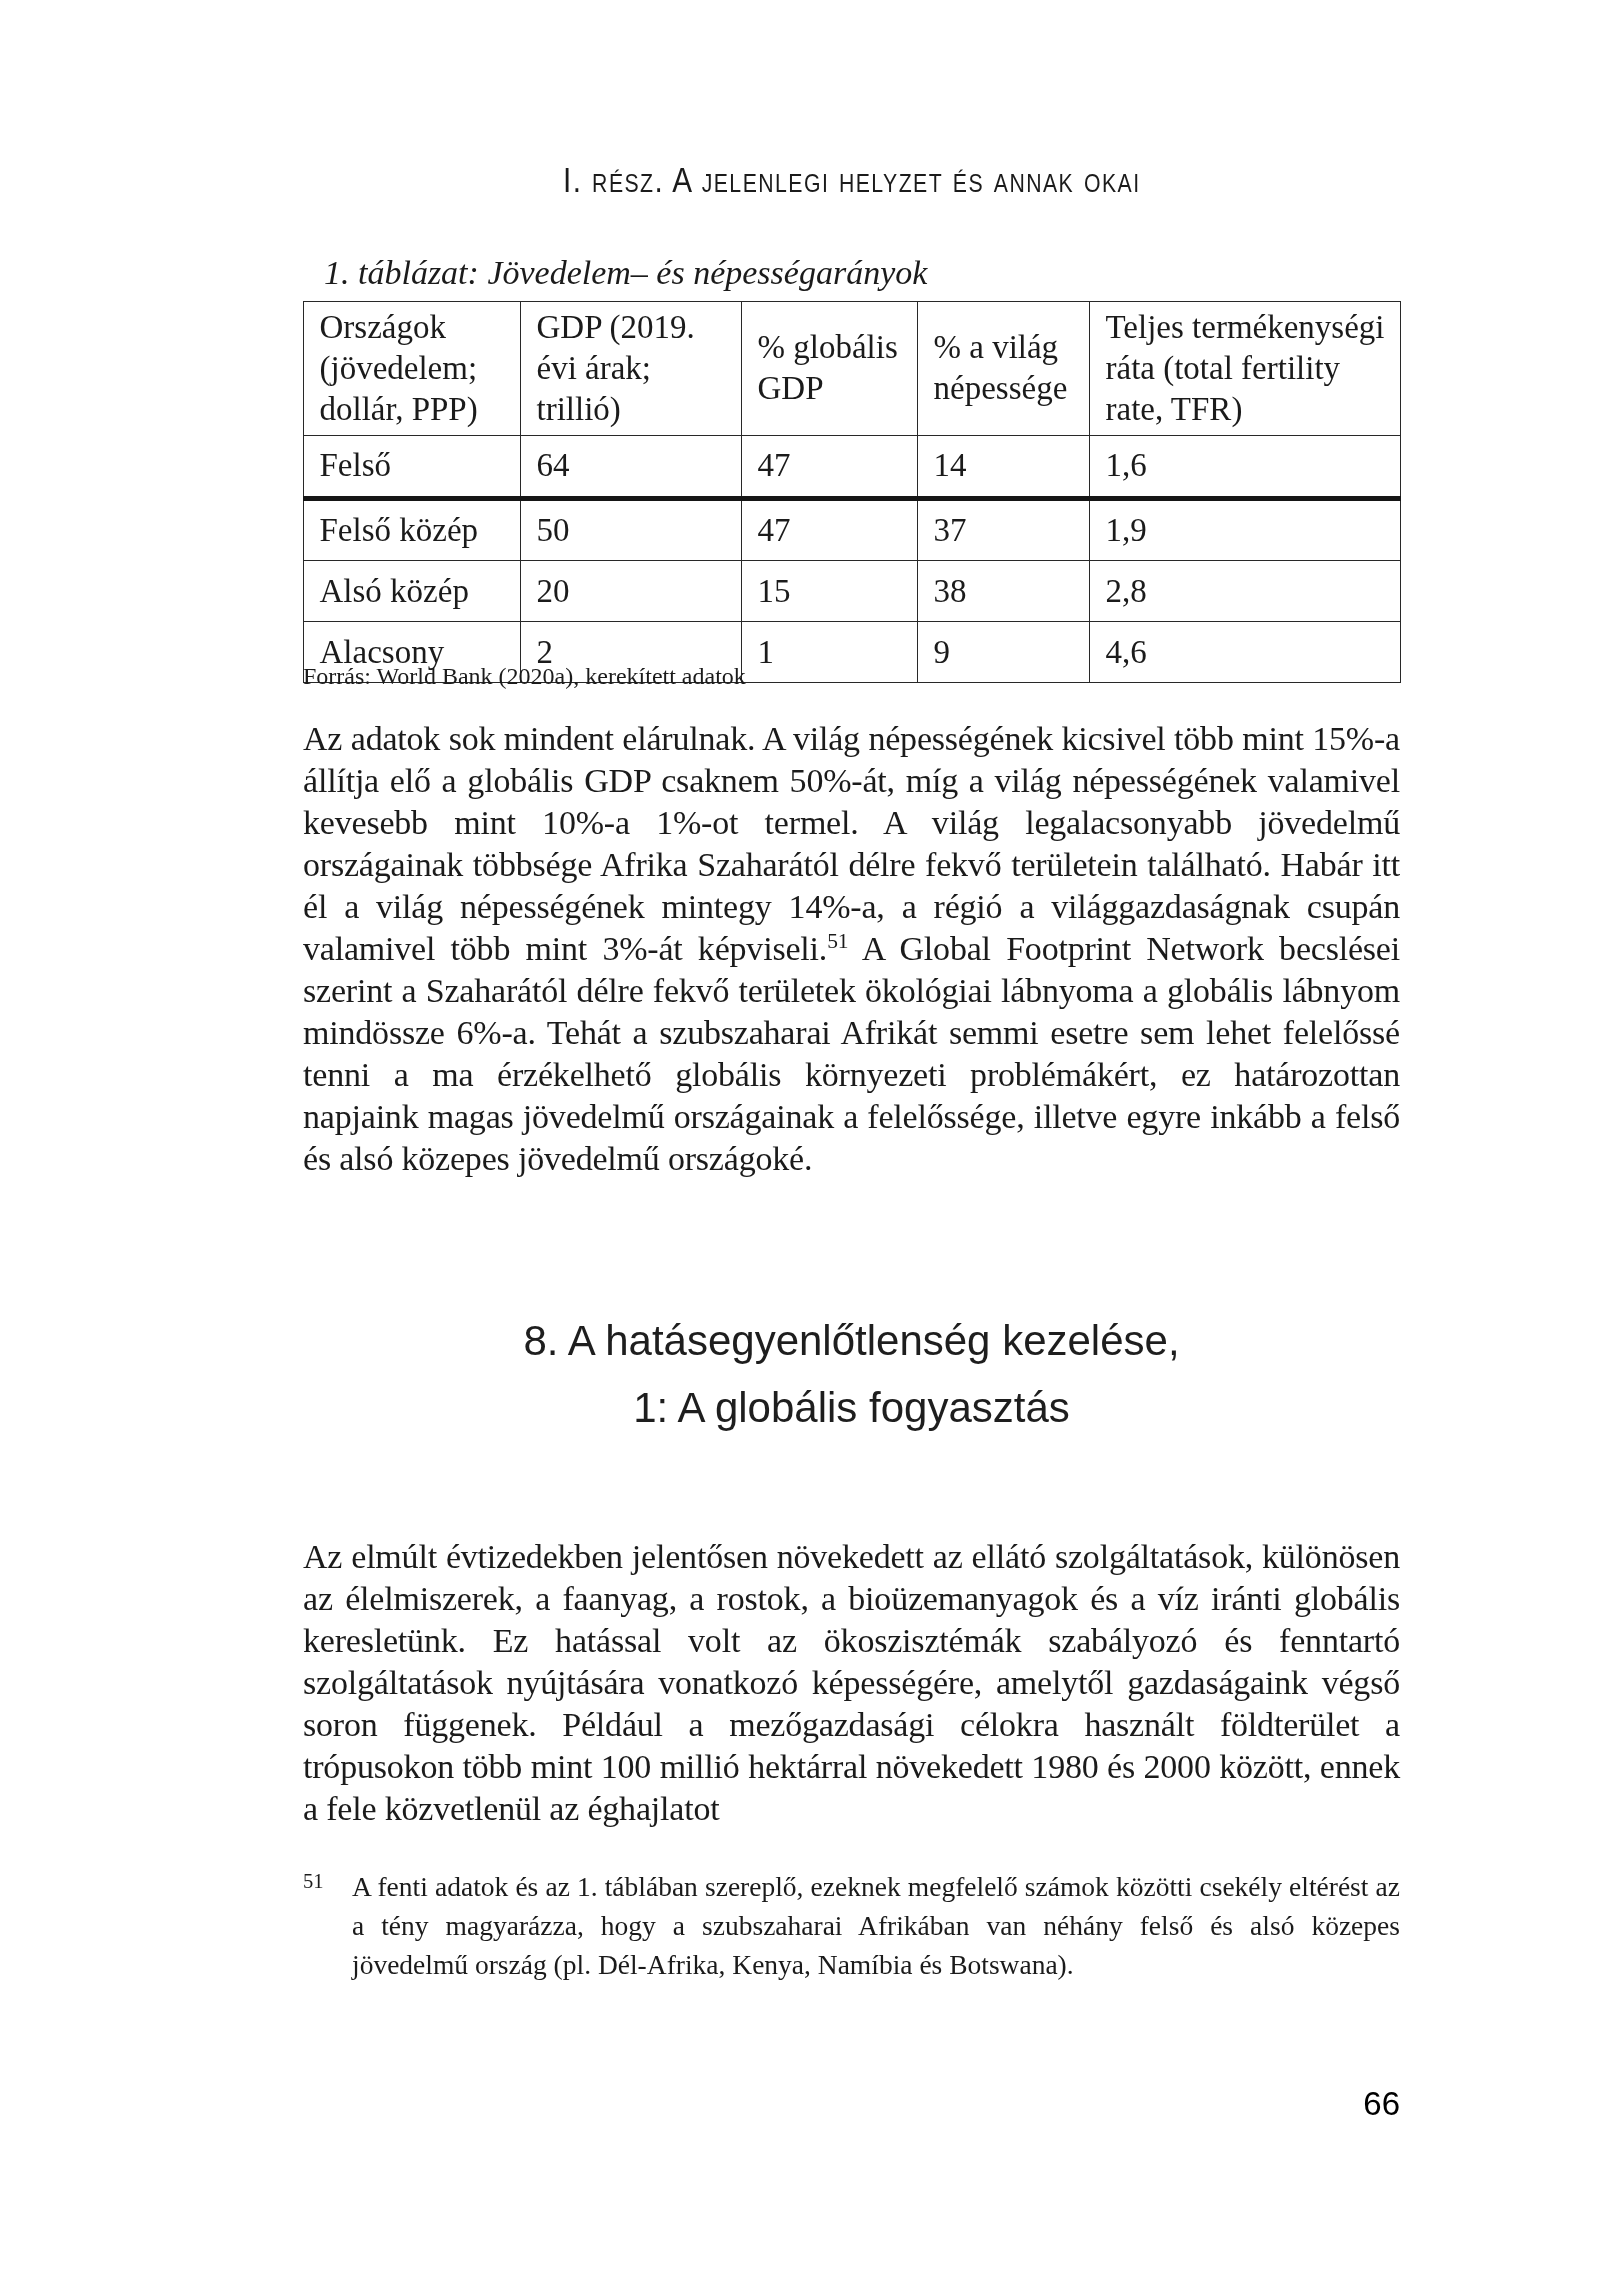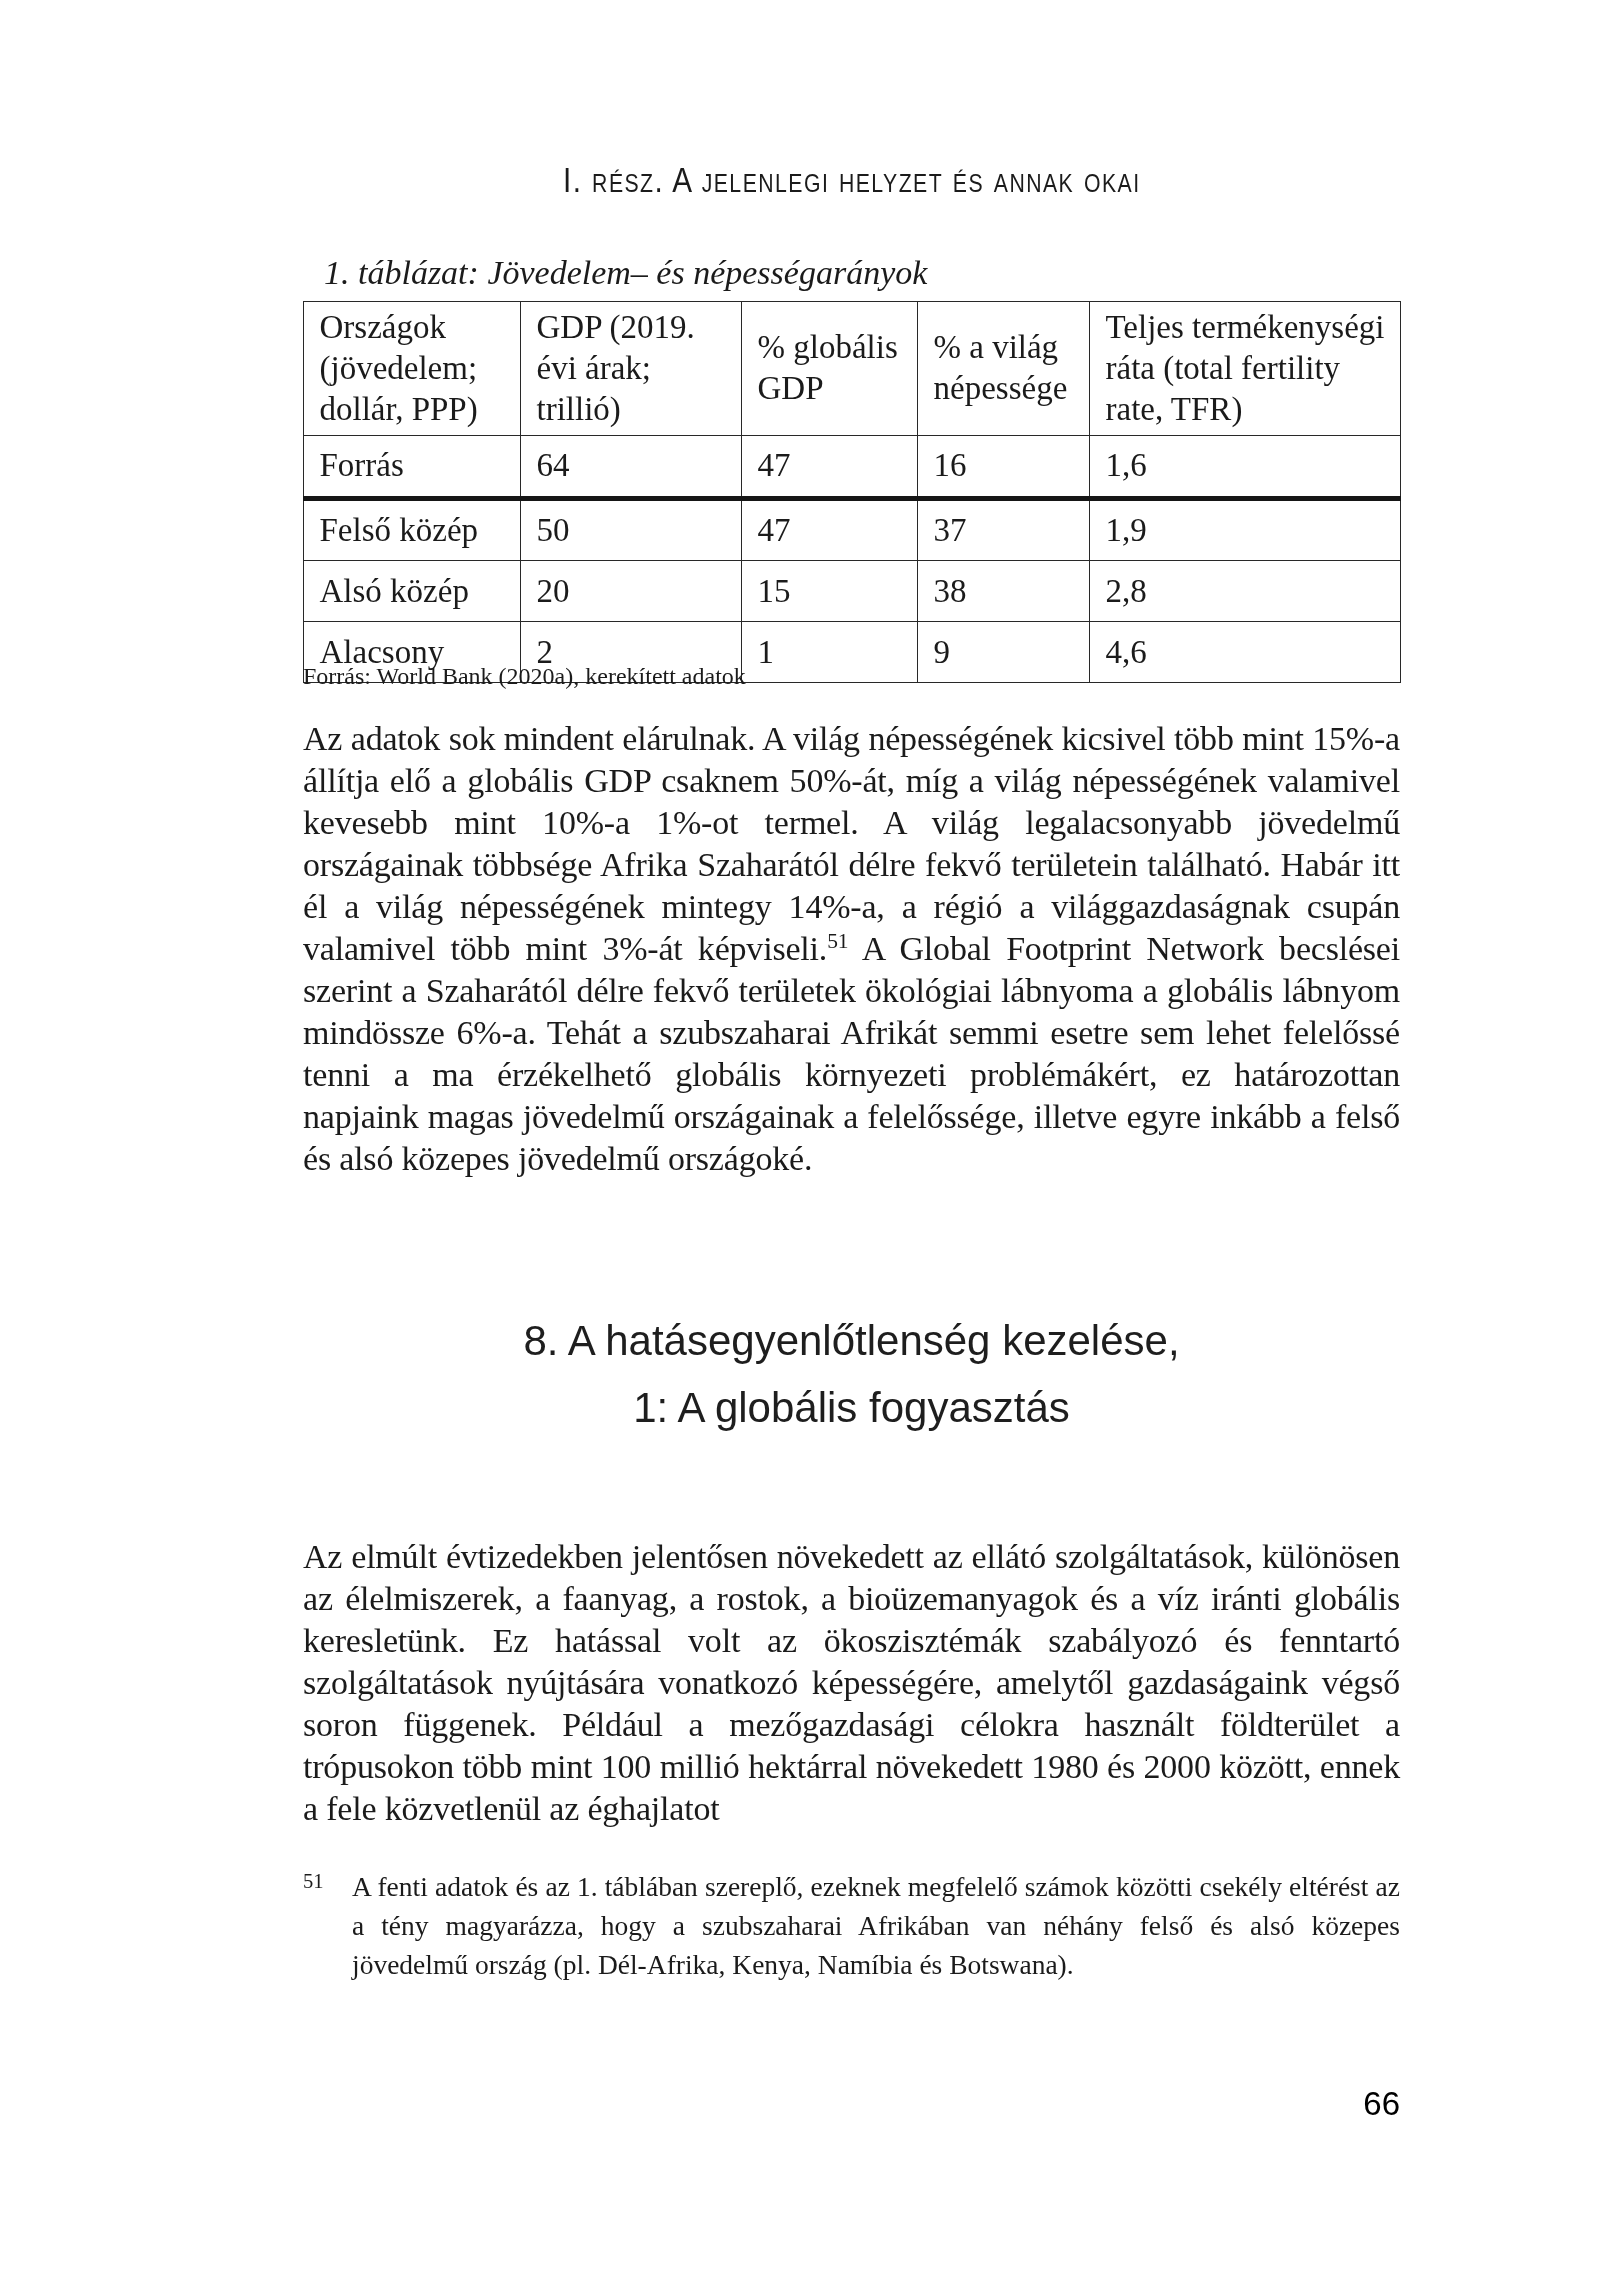--- a/index.html
+++ b/index.html
@@ -157,24 +157,24 @@
         <tr>
           <th>Országok (jövedelem; dollár, PPP)</th>
           <th>GDP (2019. évi árak; trillió)</th>
           <th>% globális GDP</th>
           <th>% a világ népessége</th>
           <th>Teljes termékenységi ráta (total fertility rate, TFR)</th>
         </tr>
       </thead>
       <tbody>
         <tr class="thick-rule">
-          <td>Forrás</td>
+          <td>Felső</td>
           <td>64</td>
           <td>47</td>
-          <td>16</td>
+          <td>14</td>
           <td>1,6</td>
         </tr>
         <tr>
           <td>Felső közép</td>
           <td>50</td>
           <td>47</td>
           <td>37</td>
           <td>1,9</td>
         </tr>
         <tr>

